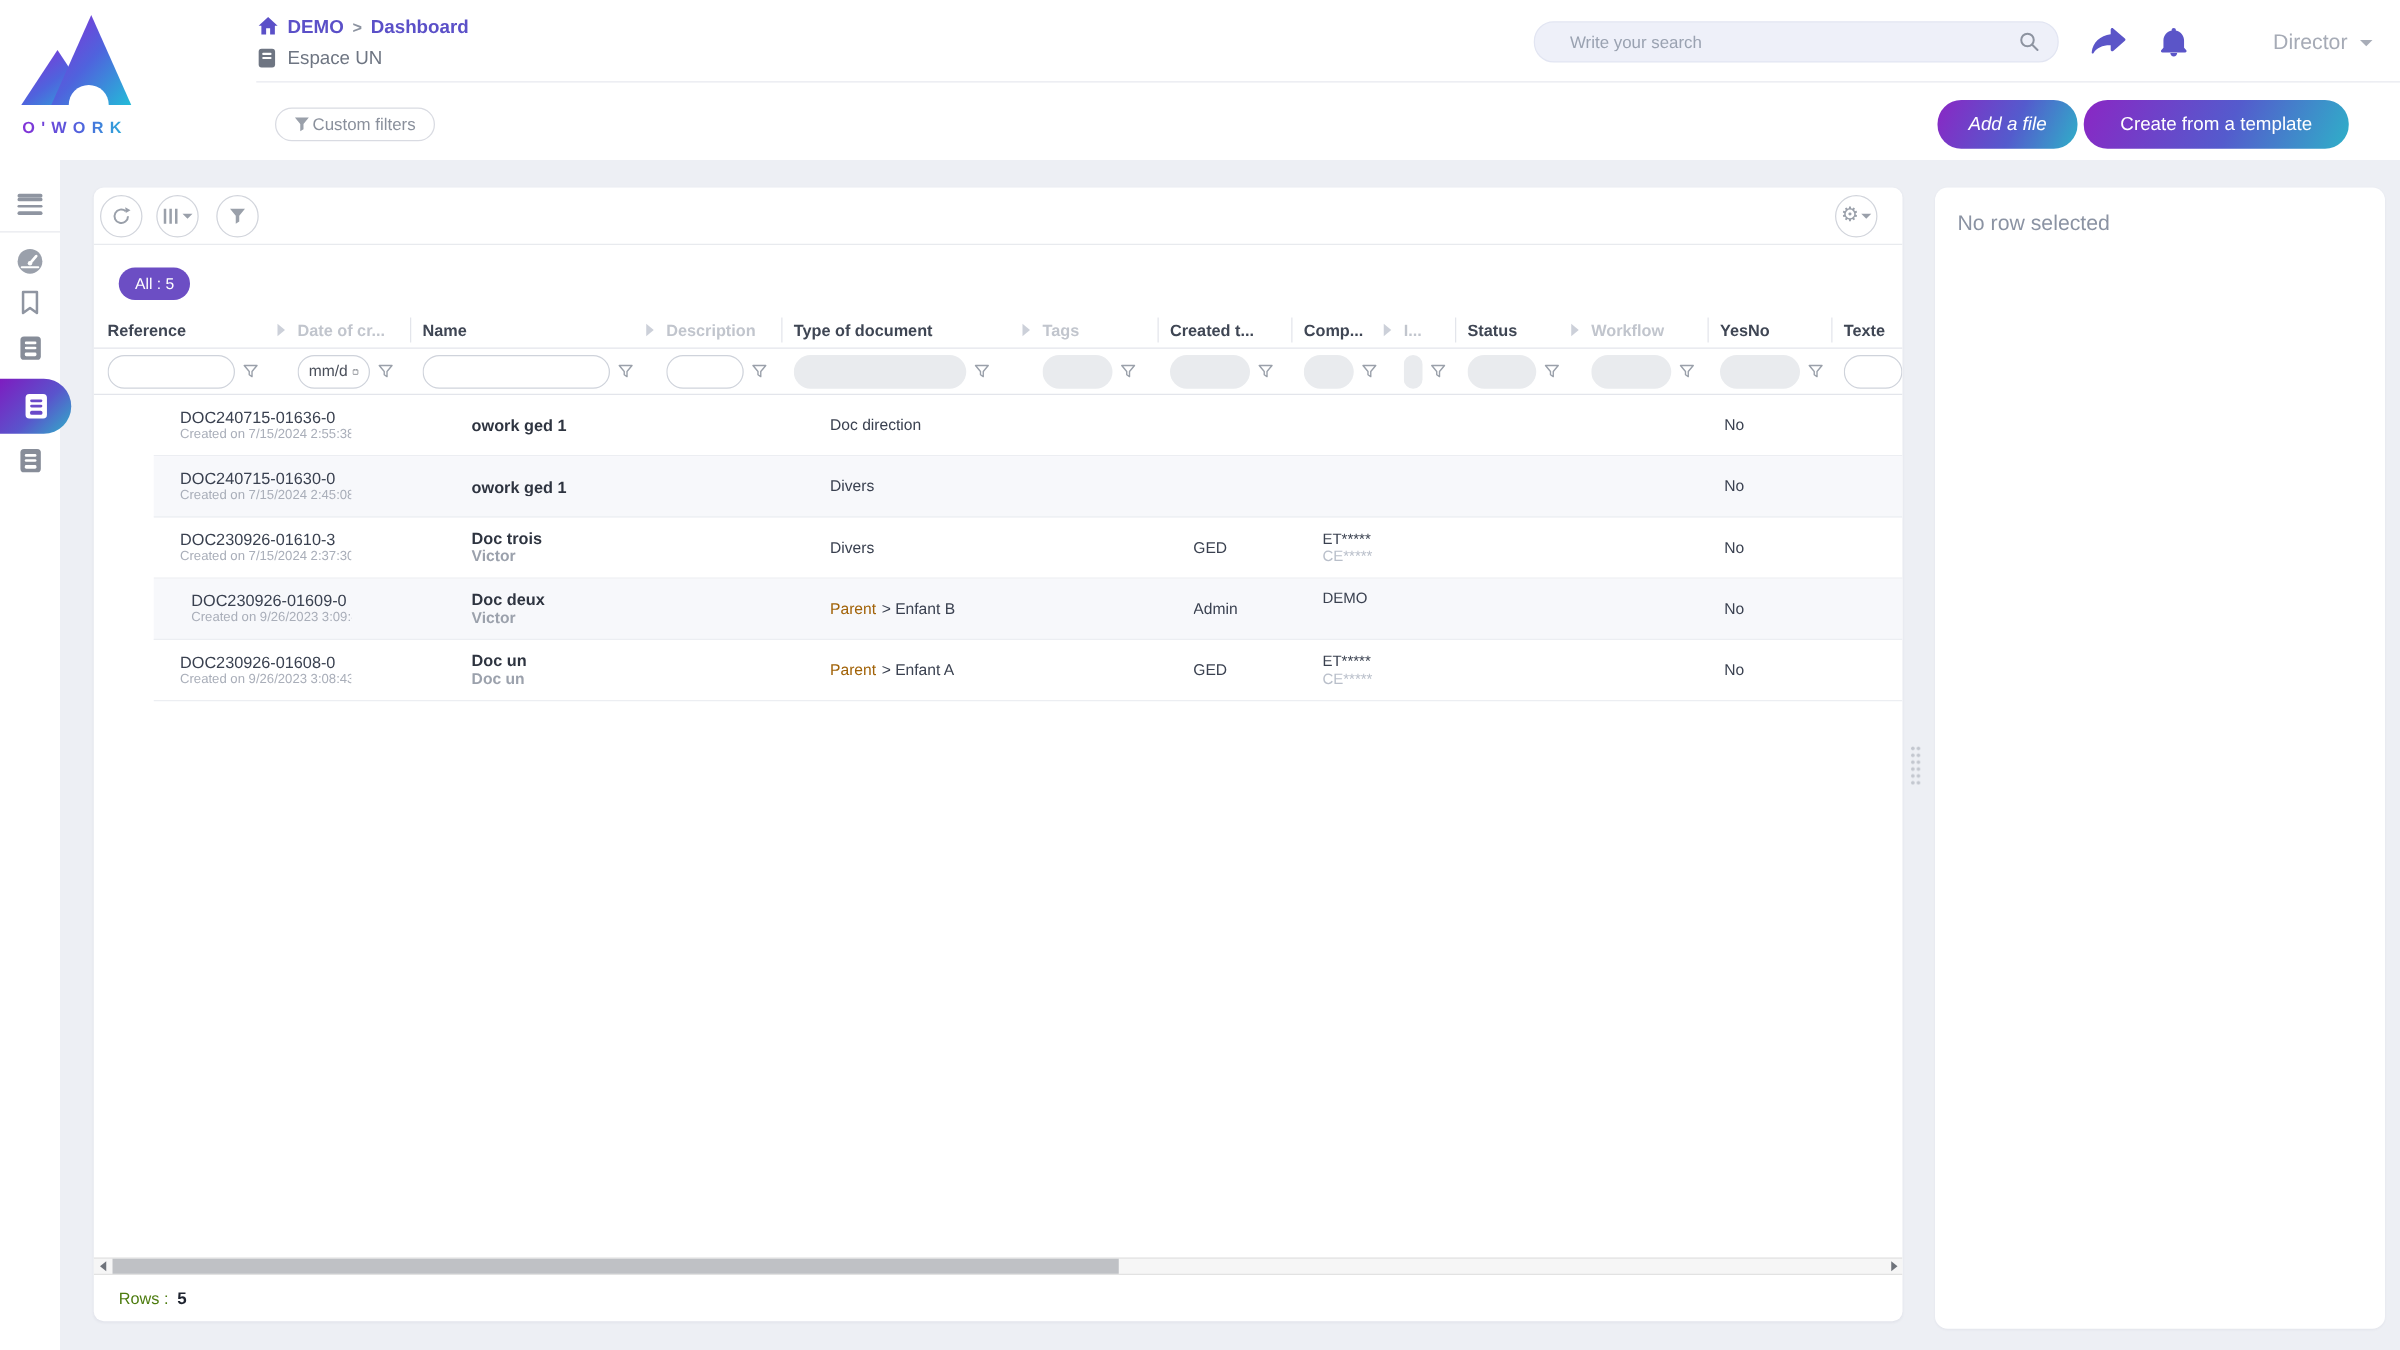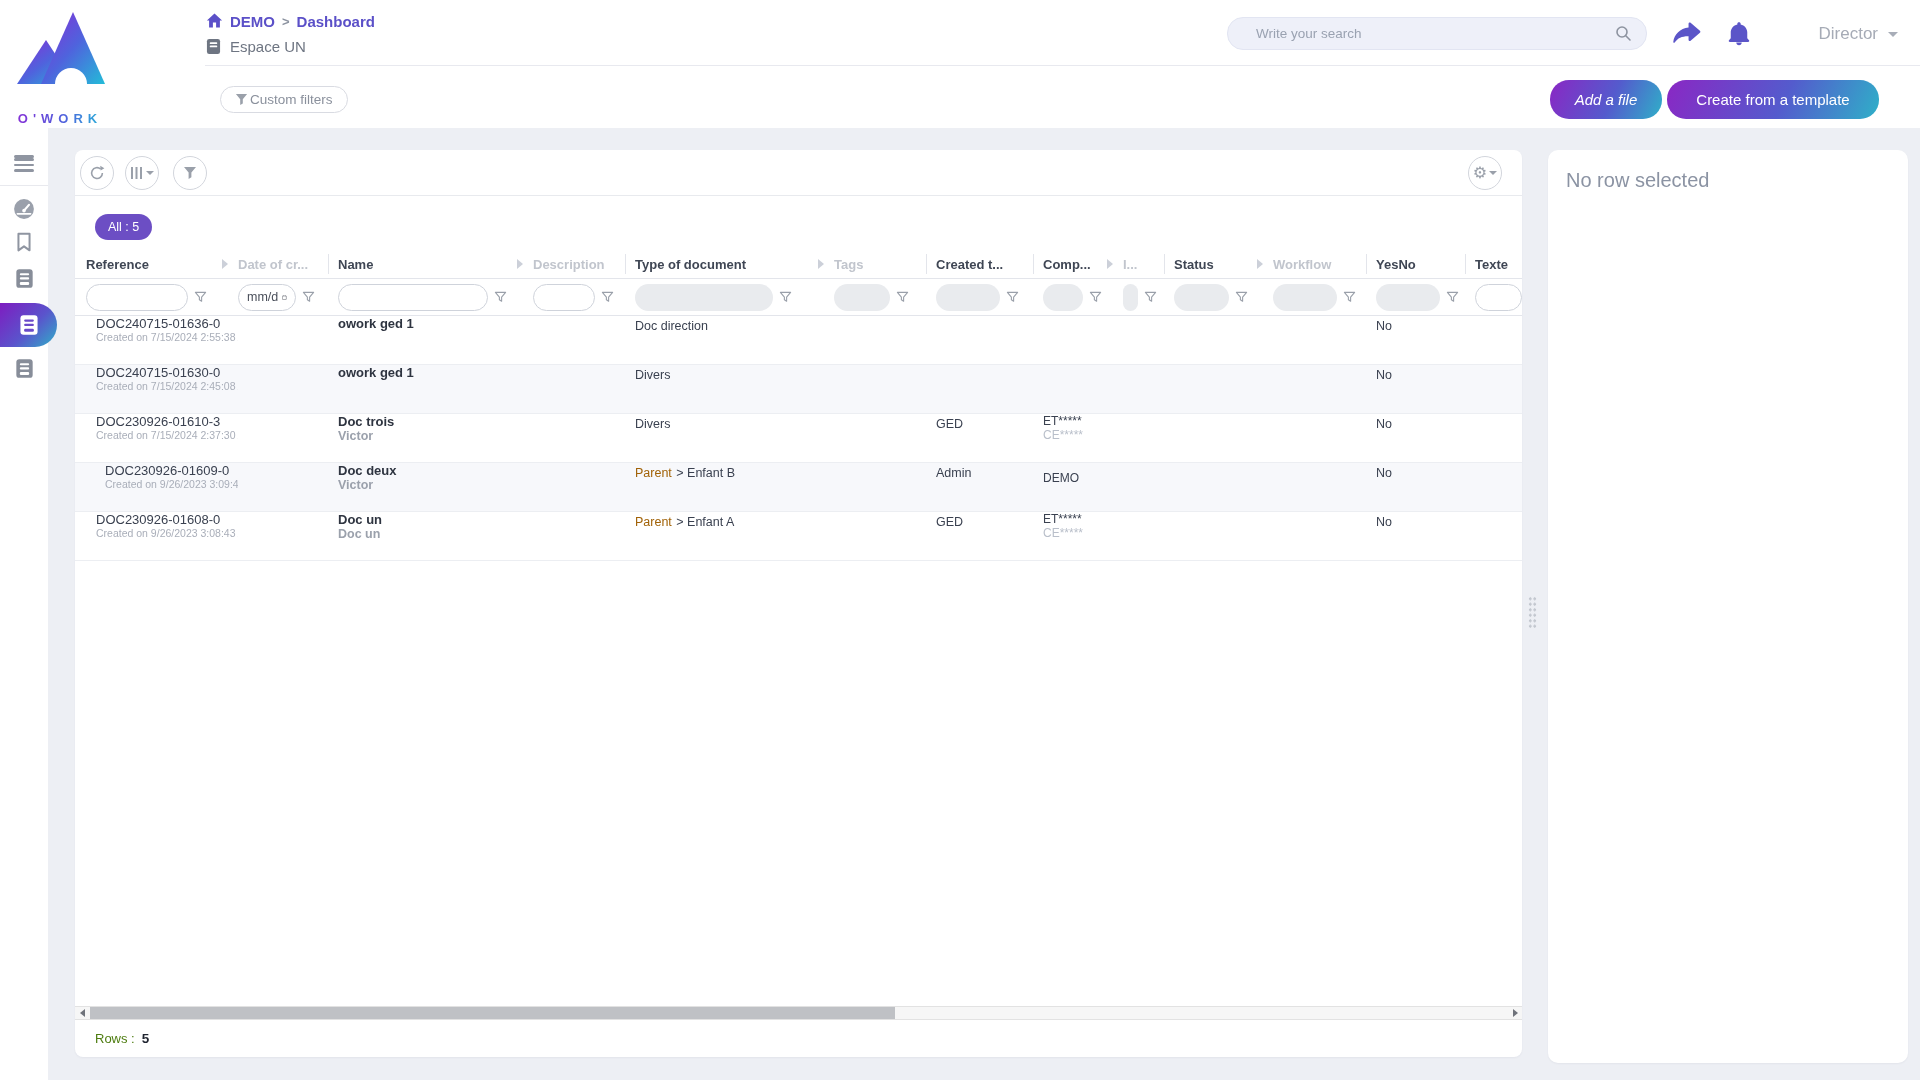--- a/index.html
+++ b/index.html
@@ -4,21 +4,21 @@
 <style>
   * { margin:0; padding:0; box-sizing:border-box; }
   html,body { width:1920px; height:1080px; }
   body { font-family:"Liberation Sans","DejaVu Sans",sans-serif; background:#edeff4; position:relative; overflow:hidden; }
   .canvas { position:absolute; inset:0; }
 
   
   .topbar { position:absolute; left:0; top:0; width:1920px; height:128px; background:#fff; z-index:2; }
   .topbar-rule { position:absolute; left:205px; right:0; top:65px; height:1px; background:#e8e9ef; }
   .logo { position:absolute; left:12px; top:6px; width:96px; text-align:center; cursor:pointer; }
-  .logo-text { font-size:13px; font-weight:bold; letter-spacing:5px; margin-top:19px;
+  .logo-text { font-size:13px; font-weight:bold; letter-spacing:5px; margin-top:1px;
                background:linear-gradient(90deg,#8a2bd6 0%,#4f63dd 55%,#23bcd8 100%);
                -webkit-background-clip:text; background-clip:text; color:transparent; }
   .crumbs { position:absolute; left:206px; top:10px; }
   .crumb-line1 { display:flex; align-items:center; gap:7px; height:22px; }
   .crumb-link { color:#5b50c8; font-weight:bold; font-size:15px; cursor:pointer; }
   .crumb-sep { color:#8c93a0; font-weight:bold; font-size:13px; }
   .crumb-line2 { display:flex; align-items:center; gap:9px; margin-top:6px; color:#6e7582; font-size:15px; }
   .top-search { position:absolute; left:1227px; top:17px; width:420px; height:33px; background:#eef0f9;
                 border:1px solid #e2e5f2; border-radius:16px; display:flex; align-items:center; padding:0 14px 0 28px; }
   .top-search input { flex:1; border:none; outline:none; background:transparent; font-size:13.5px; color:#3f4654; font-family:inherit; }
@@ -74,21 +74,21 @@
           display:flex; align-items:center; padding-left:11px; }
   .fcell { height:100%; display:flex; align-items:center; gap:6px; overflow:hidden; }
   .f-input { height:27px; border:1px solid #cfd3db; border-radius:14px; background:#fff; outline:none;
              font-family:inherit; font-size:12px; color:#3f4654; padding:0 10px; min-width:0; }
   .f-pill { height:27px; border-radius:14px; background:#e9ebee; }
   .f-date { height:27px; border:1px solid #cfd3db; border-radius:14px; background:#fff; display:flex; align-items:center;
             gap:4px; padding:0 8px; font-size:12.5px; color:#4a4f5a; cursor:text; }
   .funnel { flex:0 0 auto; cursor:pointer; }
 
   .rows { position:absolute; top:166px; left:0; right:0; }
-  .trow { height:49px; display:flex; align-items:flex-start; padding-left:11px; border-bottom:1px solid #eceef2; cursor:pointer; }
+  .trow { height:49px; display:flex; align-items:center; padding-left:11px; border-bottom:1px solid #eceef2; cursor:pointer;margin-left:48px; }
   .trow.alt { background:#f7f8fb; }
   .cell { overflow:hidden; white-space:nowrap; }
   .ref-wrap { display:flex; align-items:center; gap:7px; padding-left:3px; }
   .ref-texts .ref { font-size:13px; color:#3a4150; line-height:15px; }
   .ref-texts .created { font-size:10.5px; color:#a9aeb9; line-height:13px; }
   .doc-name { font-size:13px; font-weight:bold; color:#2e3440; line-height:15px; }
   .doc-sub { font-size:12.5px; color:#9ba1ac; line-height:15px;font-weight:bold; }
   .type-prefix { color:#a16207; font-size:12.5px; }
   .type-main { color:#3a4150; font-size:12.5px; }
   .val { color:#3a4150; font-size:12.5px; }
@@ -103,21 +103,21 @@
   .tri-l { width:0; height:0; border-top:4px solid transparent; border-bottom:4px solid transparent; border-right:5px solid #6f737b; }
   .tri-r { width:0; height:0; border-top:4px solid transparent; border-bottom:4px solid transparent; border-left:5px solid #6f737b; }
   .sc-thumb { position:absolute; left:15px; top:0; width:805px; height:12px; background:#bfc1c5; cursor:grab; }
   .cfooter { position:absolute; bottom:0; left:0; right:0; height:37px; display:flex; align-items:center; padding-left:20px; gap:7px; }
   .rows-label { color:#4d7c0f; font-size:13px; }
   .rows-count { color:#1f2430; font-size:13.5px; font-weight:bold; }
 
   
   .panel { position:absolute; left:1548px; top:150px; width:360px; height:913px; background:#fff; border-radius:10px;
            box-shadow:0 1px 2px rgba(30,40,70,.05); padding:19px 18px; }
-  .panel-empty { color:#8b93a3; font-size:20px; }
+  .panel-empty { color:#8b93a3; font-size:17px; }
 
   .drag-handle { position:absolute; left:1528px; top:596px; width:9px; height:32px; cursor:col-resize;
                  background-image:radial-gradient(#c3c7cf 1.2px, transparent 1.4px); background-size:4.5px 5.5px; }
 </style>
 </head>
 <body>
 
 <div class="canvas">
 
   <header class="topbar">

